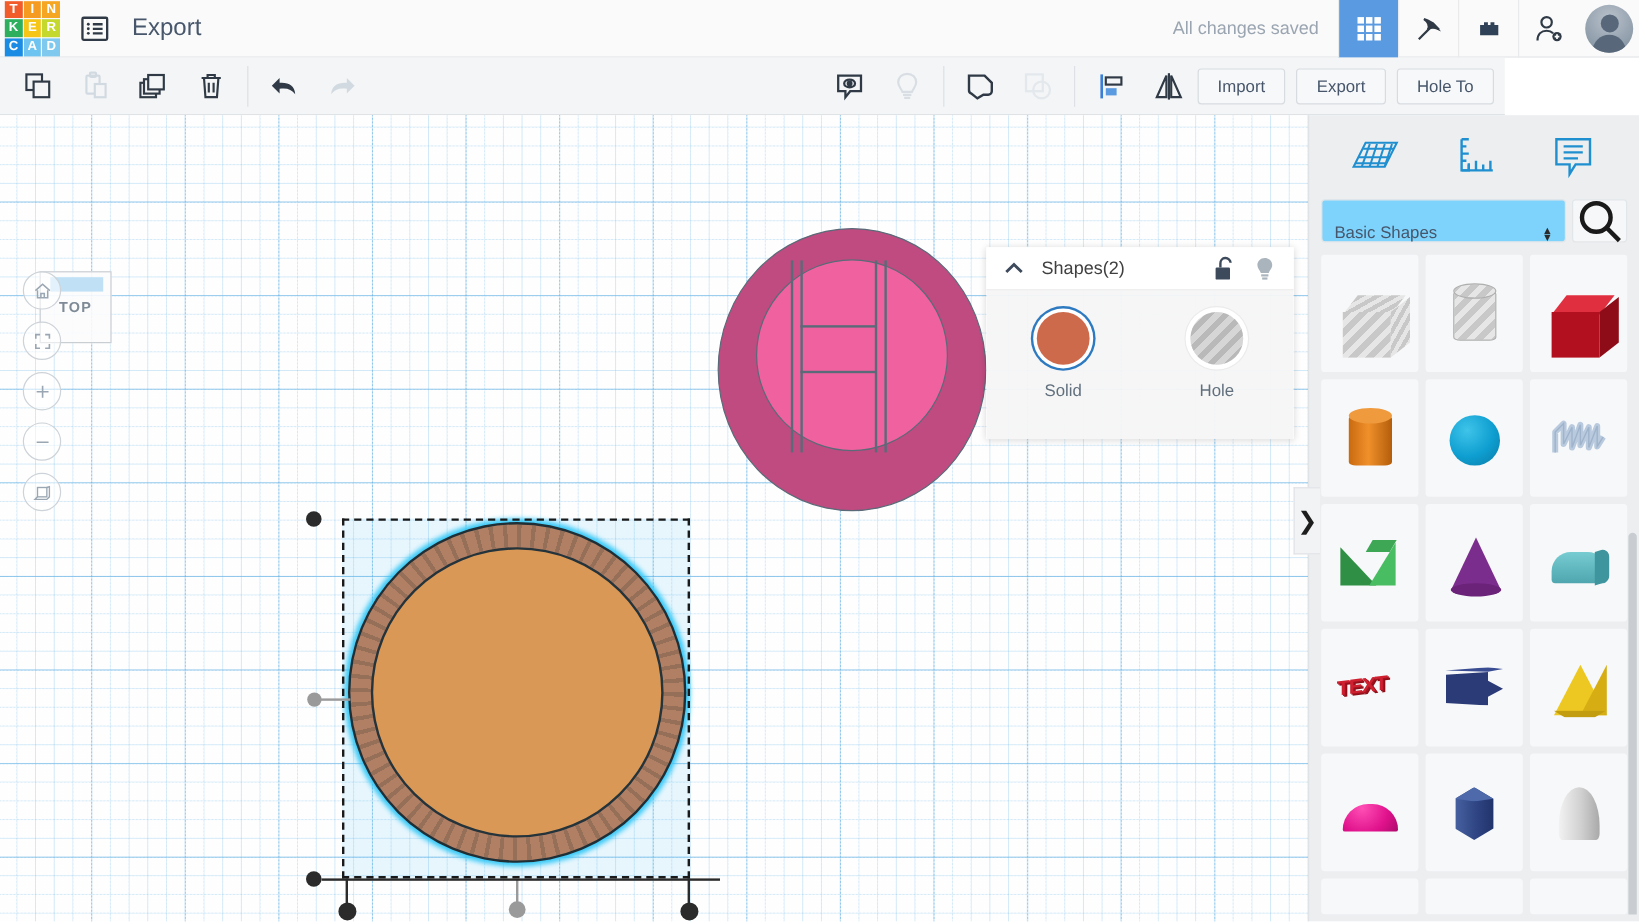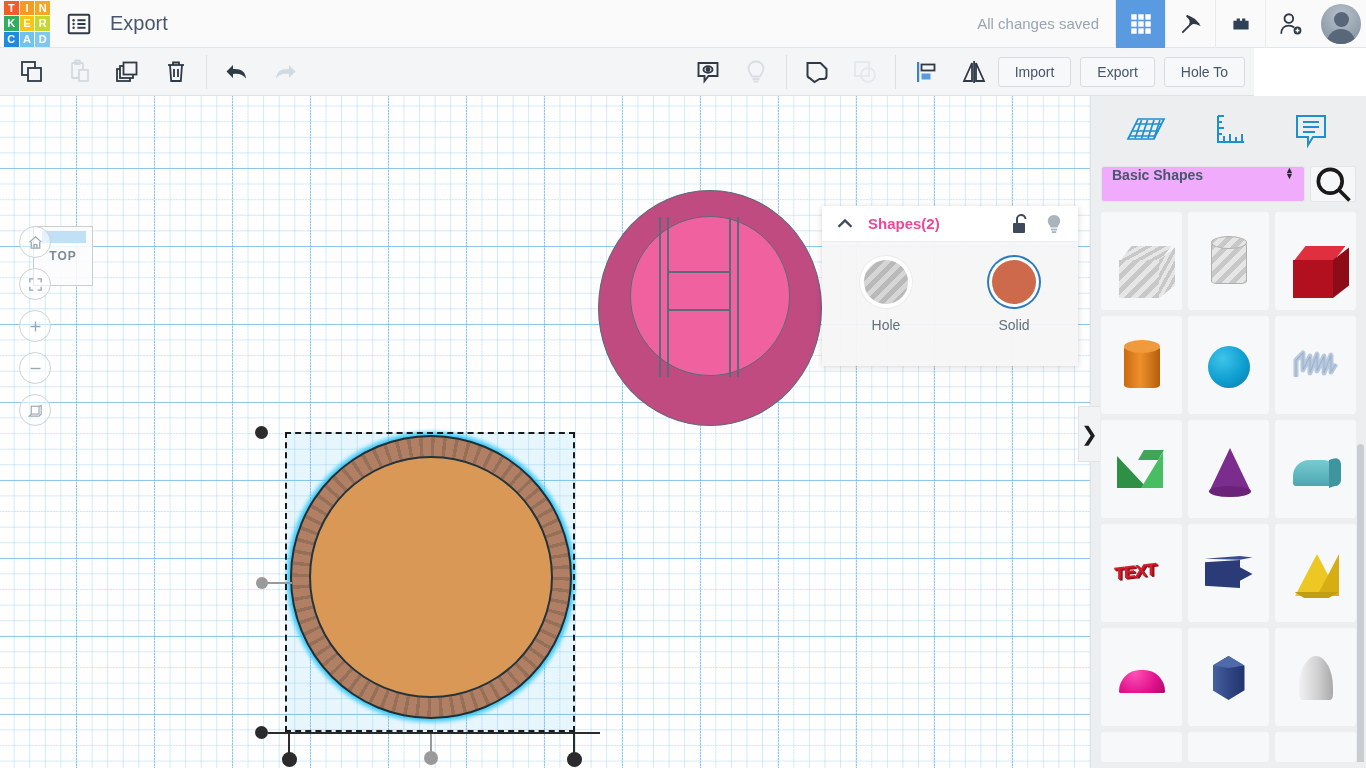--- a/index.html
+++ b/index.html
@@ -141,21 +141,21 @@
   .shapes-panel {
     position: absolute; left: 822px; top: 110px; width: 256px; height: 160px;
     background: rgba(246,246,246,0.95); box-shadow: 0 1px 6px rgba(0,0,0,0.16);
   }
   .shapes-head {
     height: 36px; background: #fff; display: flex; align-items: center;
     padding: 0 12px; border-bottom: 1px solid #ececec;
   }
   .shapes-head .chev { width: 22px; height: 22px; display: flex; align-items: center;
                        justify-content: center; cursor: pointer; }
-  .shapes-title { margin-left: 12px; font-size: 15px; font-weight: bold; color: #ec4899; }
+  .shapes-title { margin-left: 12px; font-size: 15px; font-weight: normal; color: #404040; }
   .shapes-head .hicon { margin-left: auto; width: 24px; height: 24px; cursor: pointer;
                         display: flex; align-items: center; justify-content: center; }
   .shapes-head .hicon + .hicon { margin-left: 10px; }
   .shapes-body { display: flex; padding-top: 18px; }
   .sopt { width: 50%; display: flex; flex-direction: column; align-items: center; cursor: pointer; }
   .sopt .swatch { width: 44px; height: 44px; border-radius: 50%; }
   .sopt.solid .swatch { background: #cf6murd; }
   .sopt.solid .swatch { background: #ce6a4c; box-shadow: 0 0 0 3px #fff, 0 0 0 5px #2e7ac0; }
   .sopt.hole .swatch {
     background: repeating-linear-gradient(135deg, #b9b9b9 0 5px, #d6d6d6 5px 10px);
@@ -176,24 +176,23 @@
     position: absolute; top: 96px; left: 1090px; width: 276px; height: 672px;
     background: #eceef0; border-left: 1px solid #dfe3e6;
   }
   .rp-tabs { height: 70px; display: flex; align-items: center; justify-content: space-around;
              padding: 0 14px; }
   .rp-tab { width: 56px; height: 48px; display: flex; align-items: center;
             justify-content: center; cursor: pointer; }
   .rp-tab svg { width: 44px; height: 44px; }
   .rp-search-row { display: flex; padding: 0 10px; gap: 5px; }
   .rp-select {
-    flex: 1; height: 36px; background: #f0abfc; border: 1px solid #e3e6e9; border-radius: 3px;
-    display: flex; align-items: flex-start; padding: 0 10px; font-size: 14px; color: #47566b;
+    flex: 1; height: 36px; background: #7dd3fc; border: 1px solid #e3e6e9; border-radius: 3px;
+    display: flex; align-items: flex-end; padding: 0 10px; font-size: 14px; color: #47566b;
     cursor: pointer;
-    font-weight: bold;
   }
   .rp-select .stepper { margin-left: auto; display: flex; flex-direction: column;
                         line-height: 6px; font-size: 9px; color: #2b2b2b; }
   .rp-searchbtn {
     width: 46px; height: 36px; background: #f6f7f8; border: 1px solid #e3e6e9; border-radius: 3px;
     display: flex; align-items: center; justify-content: center; cursor: pointer;
   }
   .rp-grid {
     margin-top: 10px; padding: 0 10px 0 10px; height: 550px; overflow: hidden;
     display: grid; grid-template-columns: repeat(3, 1fr); gap: 6px;
@@ -496,27 +495,27 @@
         </div>
         <div class="hicon">
           <svg viewBox="0 0 24 24">
             <path d="M12 3 C8.3 3 5.8 5.8 5.8 8.9 C5.8 11.7 7.9 13.2 8.7 15.5 h6.6 C16.1 13.2 18.2 11.7 18.2 8.9 C18.2 5.8 15.7 3 12 3 Z" fill="#aab4bd"></path>
             <rect x="9" y="16.6" width="6" height="1.8" fill="#aab4bd"></rect>
             <rect x="9.8" y="19.2" width="4.4" height="1.8" fill="#aab4bd"></rect>
           </svg>
         </div>
       </div>
       <div class="shapes-body">
+        <div class="sopt solid">
+          <div class="swatch"></div>
+          <div class="lab">Solid</div>
+        </div>
         <div class="sopt hole">
           <div class="swatch"></div>
           <div class="lab">Hole</div>
-        </div>
-        <div class="sopt solid">
-          <div class="swatch"></div>
-          <div class="lab">Solid</div>
         </div>
       </div>
     </div>
 
   </div>
 
   <div class="edge-tab">❯</div>
 
   <div class="right-panel">
     <div class="rp-tabs">

